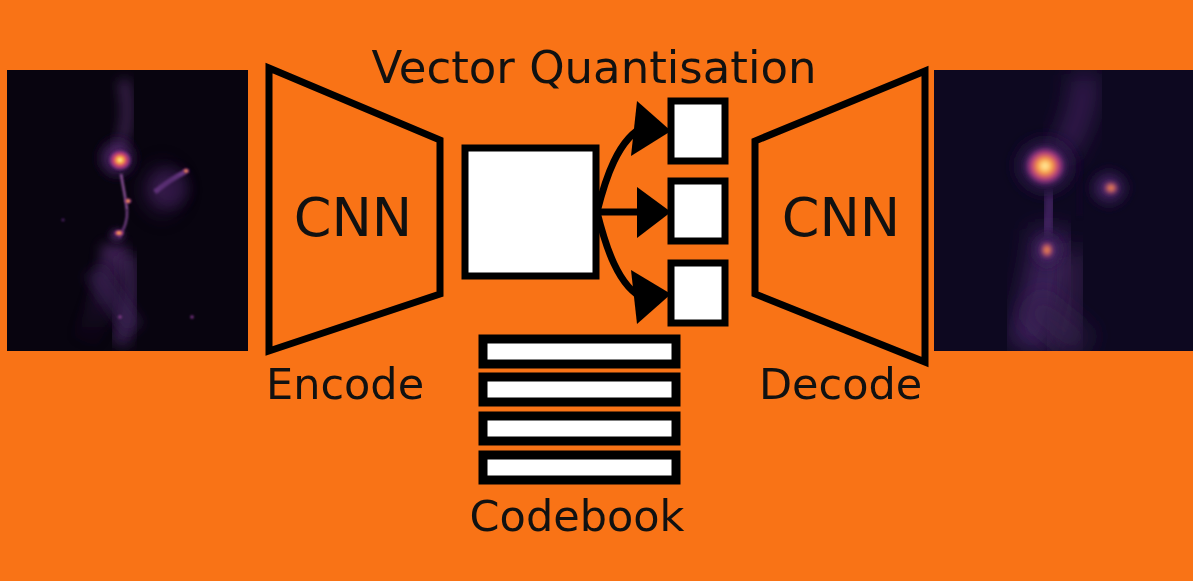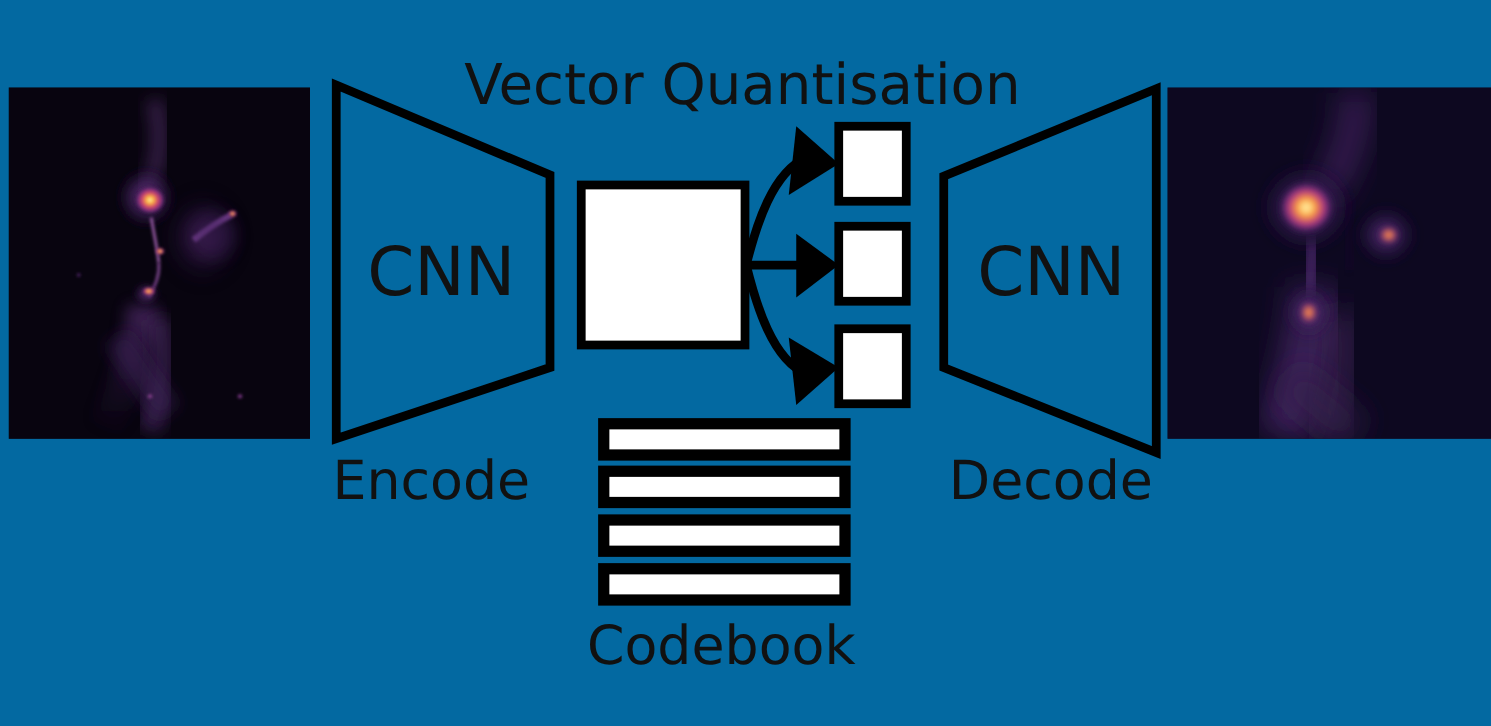--- a/index.html
+++ b/index.html
@@ -8,21 +8,21 @@
     padding: 0;
     background: #ffffff;
   }
   body {
     font-family: "DejaVu Sans", sans-serif;
   }
   #diagram-root {
     position: relative;
     width: 1193px;
     height: 581px;
-    background: #0369a1;
+    background: #f97316;
     overflow: hidden;
   }
   .svg-layer {
     position: absolute;
     left: 0;
     top: 0;
     width: 1193px;
     height: 581px;
   }
   .label-text {

